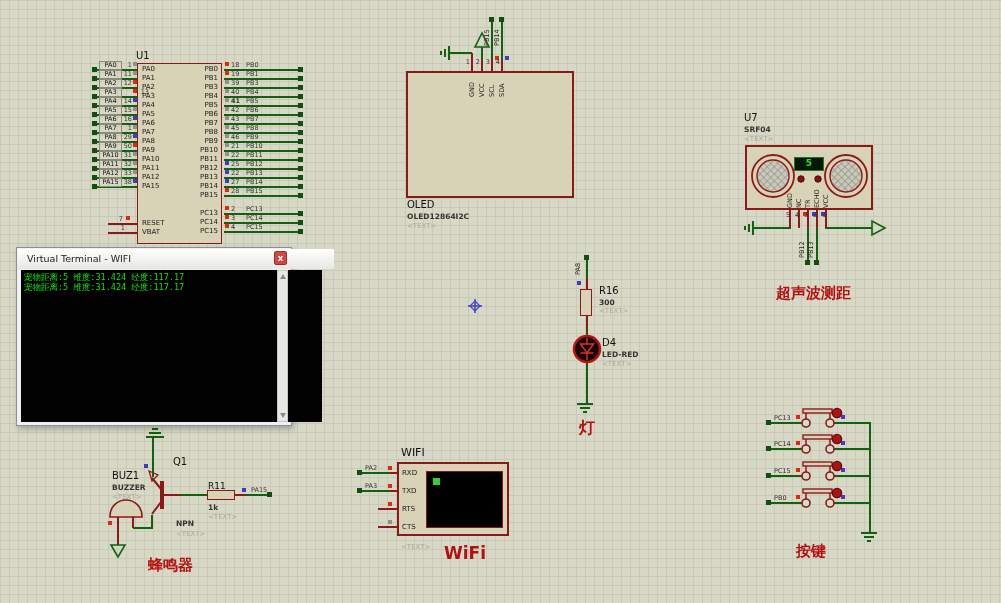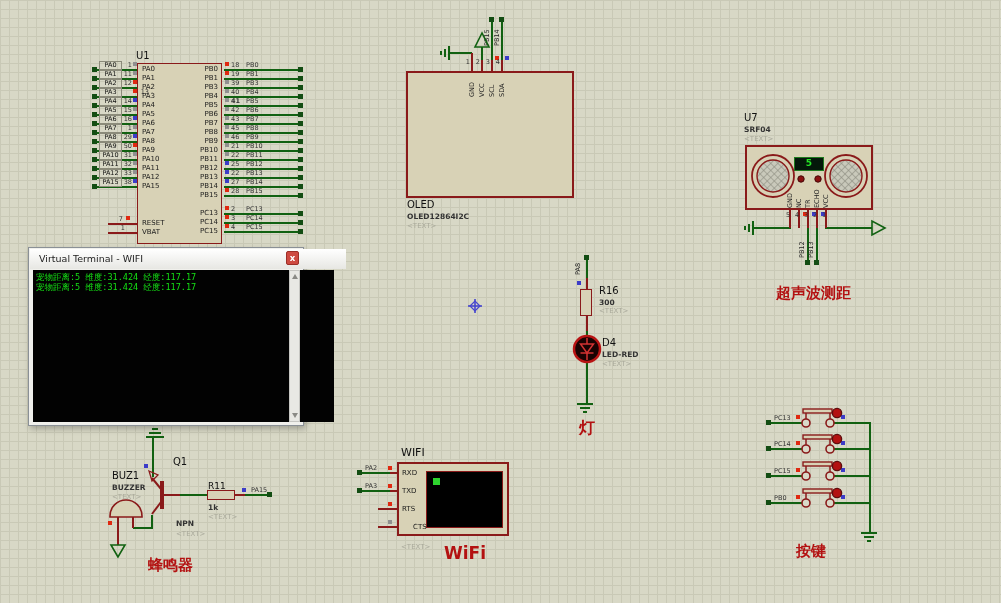--- a/index.html
+++ b/index.html
@@ -28,21 +28,21 @@
   
   #oled-screen{position:absolute;background:#000}
   .oled-line{position:absolute;color:#fff;font-weight:bold;font-size:15px;letter-spacing:1px;white-space:pre}
   
   #srf-display{position:absolute;left:794px;top:157px;width:30px;height:14px;background:#04180a;border:1.5px solid #1e7a1e;
     color:#27e427;font-size:9px;font-weight:bold;text-align:center;line-height:11px}
   
   #wifi-screen{position:absolute;left:426px;top:471px;width:77px;height:57px;background:#000;border:1px solid #8a1a1a}
   #wifi-greensq{position:absolute;left:6px;top:6px;width:7px;height:7px;background:#2ed32e}
   
-  #vt{position:absolute;left:28px;top:247px;width:276px;height:179px;background:#f0f0ec;border:1px solid #8a9096;
+  #vt{position:absolute;left:16px;top:247px;width:276px;height:179px;background:#f0f0ec;border:1px solid #8a9096;
     box-shadow:2px 3px 6px rgba(0,0,0,.25);z-index:10}
   #vt-title{position:absolute;left:1px;top:1px;width:316px;height:20px;background:linear-gradient(#ffffff,#e7e7e3)}
   #vt-title-text{position:absolute;left:9px;top:4px;font-size:9.5px;color:#222}
   #vt-close{position:absolute;right:4px;top:3px;width:13px;height:14px;background:#ce4a41;border:1px solid #9c2f28;border-radius:2px;
     color:#fff;font-size:8.5px;line-height:12px;text-align:center;font-weight:bold;cursor:pointer}
   #vt-console{position:absolute;left:4px;top:22px;width:301px;height:152px;background:#020202}
   #vt-scroll{position:absolute;right:3px;top:22px;width:11px;height:152px;background:#e8e8e4;border:1px solid #c6c6c2}
   .scroll-arrow-up{position:absolute;left:2px;top:3px;width:0;height:0;border-left:3px solid transparent;border-right:3px solid transparent;border-bottom:5px solid #8a8a86}
   .scroll-arrow-down{position:absolute;left:2px;bottom:3px;width:0;height:0;border-left:3px solid transparent;border-right:3px solid transparent;border-top:5px solid #8a8a86}
   .tline{position:absolute;font-family:"DejaVu Sans Mono","Liberation Mono",monospace;font-size:8.5px;line-height:10px;color:#15e015;white-space:pre}
@@ -486,21 +486,21 @@
     <div class="pintxt" style="left:365px;top:464px;width:18px;height:8px;">PA2</div>
     <div class="innerpin" style="left:402px;top:487px;width:24px;height:8px;">TXD</div>
     <div class="sq red" style="left:388px;top:484px;width:4px;height:4px;"></div>
     <div class="stub" style="left:390px;top:490px;width:8px;height:2px;"></div>
     <div class="wh" style="left:362px;top:490px;width:28px;height:2px;"></div>
     <div class="term" style="left:357px;top:488px;width:5px;height:5px;"></div>
     <div class="pintxt" style="left:365px;top:482px;width:18px;height:8px;">PA3</div>
     <div class="innerpin" style="left:402px;top:505px;width:24px;height:8px;">RTS</div>
     <div class="sq red" style="left:388px;top:502px;width:4px;height:4px;"></div>
     <div class="stub" style="left:378px;top:508px;width:20px;height:2px;"></div>
-    <div class="innerpin" style="left:402px;top:523px;width:24px;height:8px;margin-left:11px;">CTS</div>
+    <div class="innerpin" style="left:402px;top:523px;width:24px;height:8px;">CTS</div>
     <div class="sq gray" style="left:388px;top:520px;width:4px;height:4px;"></div>
     <div class="stub" style="left:378px;top:526px;width:20px;height:2px;"></div>
     <div class="term" style="left:766px;top:420px;width:5px;height:5px;"></div>
     <div class="wh" style="left:771px;top:422px;width:31px;height:2px;"></div>
     <div class="pintxt" style="left:774px;top:414px;width:21px;height:8px;">PC13</div>
     <div class="sq red" style="left:796px;top:415px;width:4px;height:4px;"></div>
     <div class="wh" style="left:834px;top:422px;width:37px;height:2px;"></div>
     <div class="sq blue" style="left:841px;top:415px;width:4px;height:4px;"></div>
     <div class="term" style="left:766px;top:446px;width:5px;height:5px;"></div>
     <div class="wh" style="left:771px;top:448px;width:31px;height:2px;"></div>

